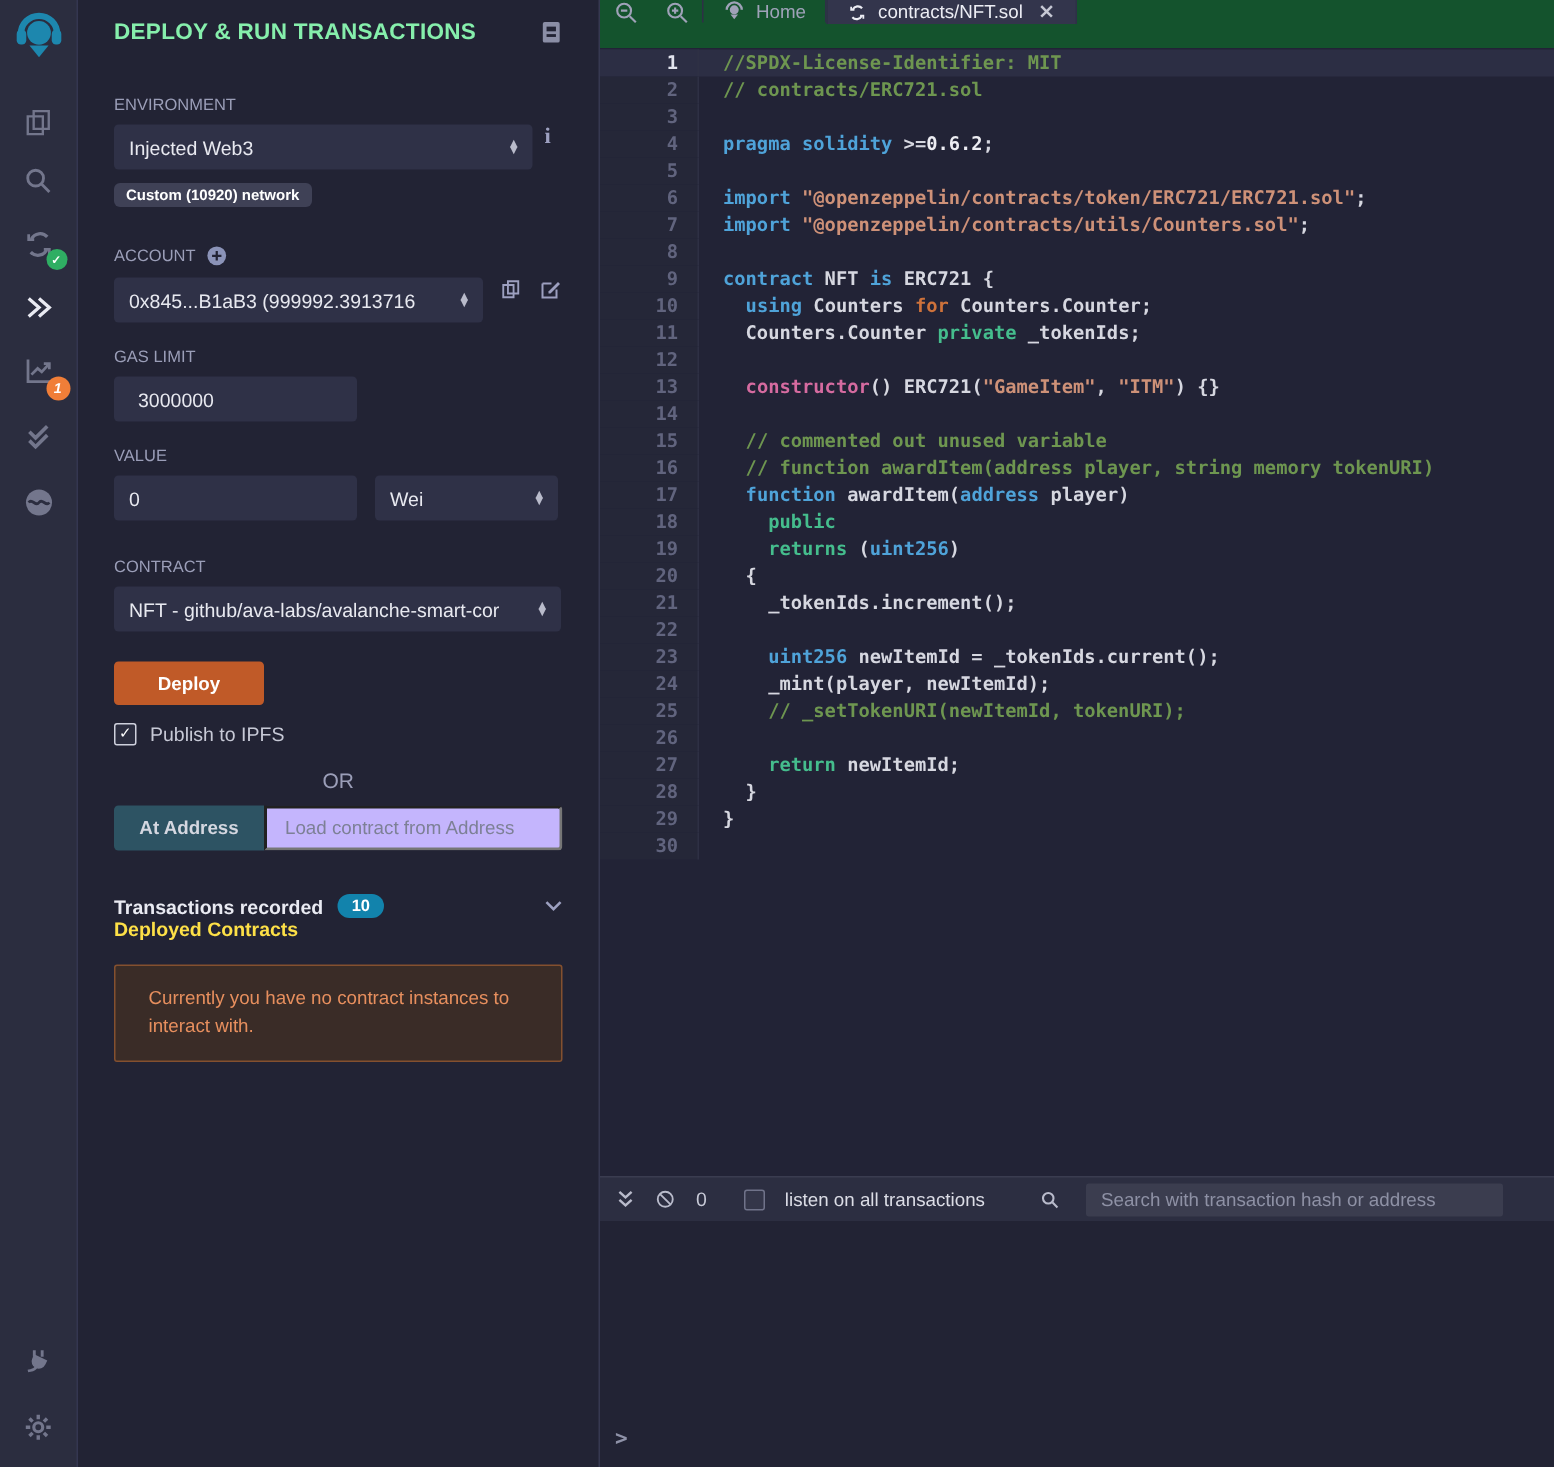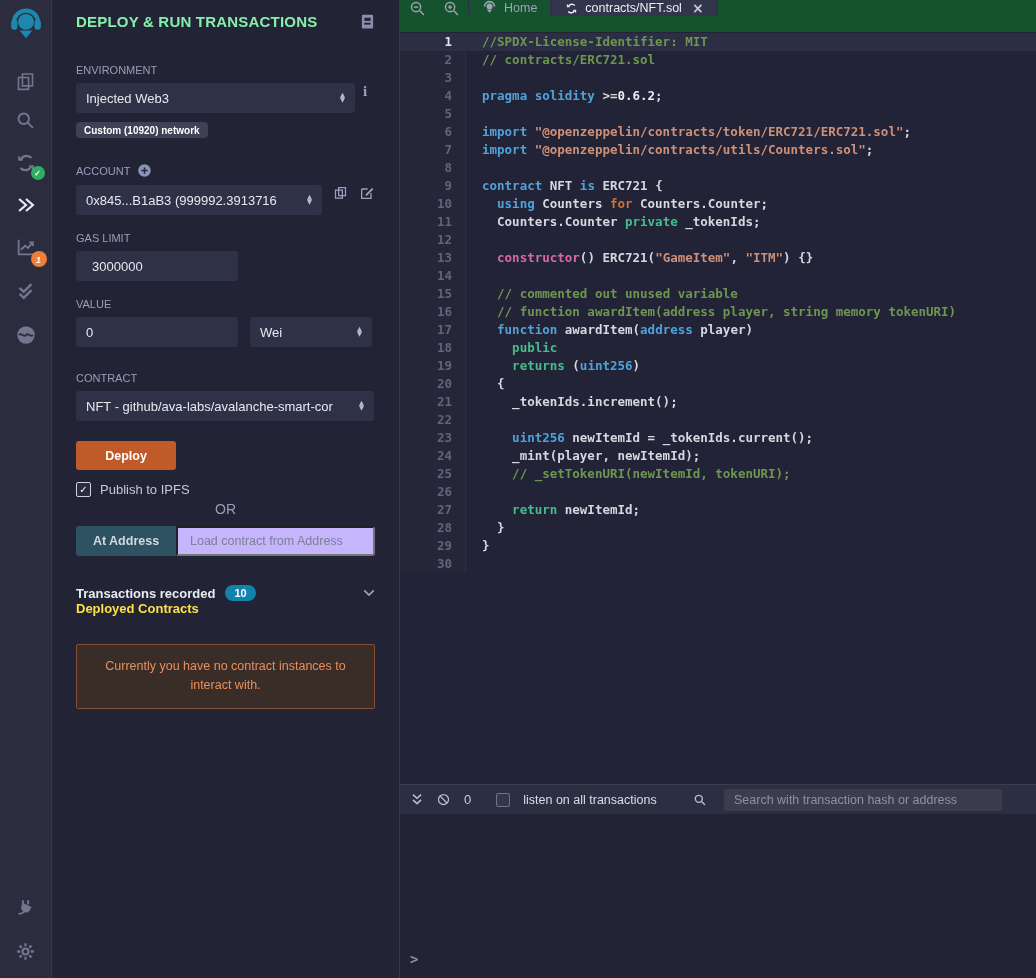--- a/index.html
+++ b/index.html
@@ -31,29 +31,29 @@
   .ctrl .txt{flex:1;white-space:nowrap;overflow:hidden}
   .updown{display:flex;flex-direction:column;color:#b9bbcb;font-family:"DejaVu Sans",sans-serif;font-size:6.5px;line-height:5.5px;margin-left:6px}
   input.ctrl{border:none;outline:none;cursor:text;width:100%}
   input::placeholder{color:#7d8096}
   .row{display:flex;align-items:flex-start}
   .net-badge{display:inline-block;background:#3f4156;color:#fff;font-size:10px;font-weight:bold;padding:2.5px 8px;border-radius:4px;margin-top:9px;align-self:flex-start}
   .side-ic{color:#9da0c0;display:flex;align-items:center;cursor:pointer}
   .deploy-btn{margin-top:20px;width:100px;height:29px;background:var(--deploy-btn);border:none;border-radius:3px;color:#fff;font-size:12.5px;font-weight:bold;font-family:"Liberation Sans",sans-serif;cursor:pointer}
   .chk-row{display:flex;align-items:center;gap:9px;margin-top:12px;color:#c7c9d6;font-size:13px}
   .checkbox{width:15px;height:15px;border:1px solid #cfd1dd;border-radius:2px;background:#2b2d3f;display:flex;align-items:center;justify-content:center;color:#fff;font-size:10px;font-family:"DejaVu Sans",sans-serif;cursor:pointer}
-  .or{margin:4px 0 9px;text-align:center;color:#9b9eb8;font-size:14px}
+  .or{margin:15px 0 9px;text-align:center;color:#9b9eb8;font-size:14px}
   .ataddr-row{display:flex;height:30px}
   .ataddr-btn{width:100px;flex:none;background:var(--ataddr-btn);border:none;border-radius:3px 0 0 3px;color:#d4d7e0;font-size:12.5px;font-weight:bold;font-family:"Liberation Sans",sans-serif;cursor:pointer}
   .ataddr-input{flex:1;background:#c4b5fd;border-radius:0 3px 3px 0;font-size:12.5px;padding:0 12px;height:30px}
   .trans-row{display:flex;align-items:center;margin-top:29px;cursor:pointer}
   .trans-label{font-size:13px;font-weight:bold;color:#e9eaf2}
   .pill{margin-left:10px;background:var(--badge-blue);color:#fff;font-size:11px;font-weight:bold;padding:2px 9px;border-radius:9px}
   .deployed-label{font-size:13px;font-weight:bold;color:#fde047}
-  .alert{margin-top:28px;background:var(--alert-bg);border:1px solid var(--alert-border);border-radius:2px;color:var(--alert-text);font-size:12.5px;line-height:1.55;text-align:center;padding:12px 22px}
+  .alert{margin-top:16px;background:var(--alert-bg);border:1px solid var(--alert-border);border-radius:2px;color:var(--alert-text);font-size:12.5px;line-height:1.55;padding:12px 22px}
 
   
   .main{flex:1;display:flex;flex-direction:column;min-width:0}
   .tabbar{height:32px;flex:none;background:#14532d;display:flex;align-items:flex-start}
   .ztool{width:34px;display:flex;align-items:center;justify-content:center;color:#9fa2b8;cursor:pointer}
   .tab{display:flex;align-items:center;gap:7px;padding:0 13px;font-size:12.5px;color:#9fa2b8;border-left:1px solid #2e3046;border-right:1px solid #2e3046;cursor:pointer;white-space:nowrap}
   .tab.active{background:#33354c;color:#ecedf4}
   .tab .close{font-size:14px;font-weight:bold;color:#c6c8d4;margin-left:3px;font-family:"DejaVu Sans",sans-serif}
   .editor{flex:1;background:#222336;overflow:hidden;padding-top:1px;cursor:text}
   .code-row{display:flex;height:18px;line-height:18px;font-family:"DejaVu Sans Mono",monospace;font-size:12.5px;font-weight:bold}

